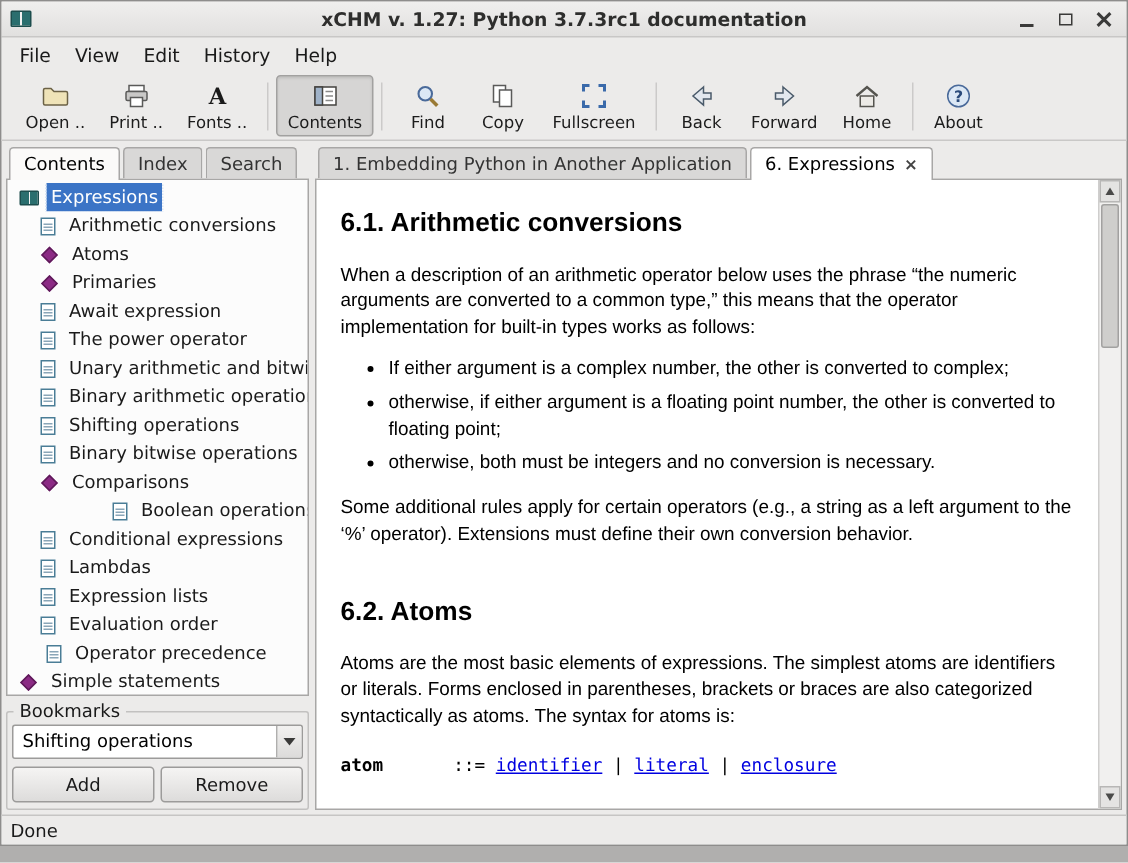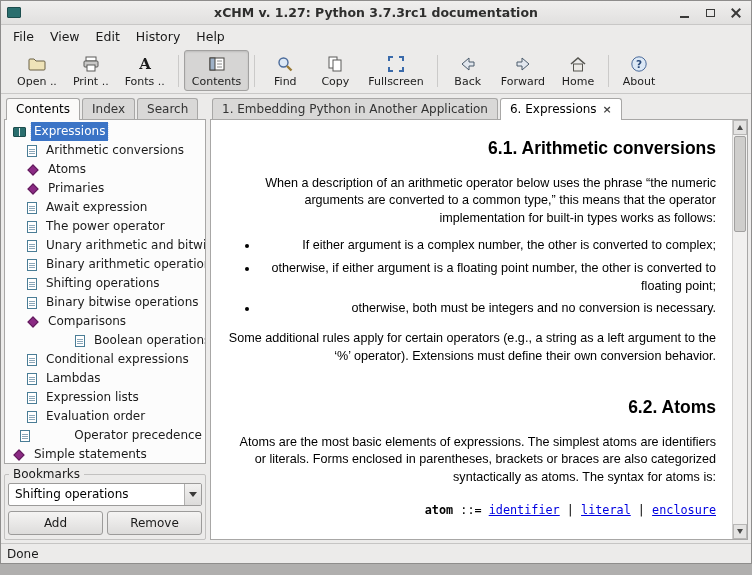--- a/index.html
+++ b/index.html
@@ -60,21 +60,21 @@
     border:1px solid transparent; border-radius:3px; color:#1c1c1c;
   }
   .tbtn.active { background:#d6d5d4; border-color:#a2a1a0; box-shadow:inset 0 1px 2px rgba(0,0,0,.12); }
   .ticon { height:21px; display:flex; align-items:center; }
   .tlabel { font-size:11px; margin-top:1px; white-space:nowrap; }
   .tsep { width:1px; height:32px; background:#cbcac9; margin:0 5px; }
 
   
   .main { position:absolute; top:93px; left:0; right:0; bottom:20px; }
   .sidebar { position:absolute; left:3px; top:2px; width:202px; bottom:3px; display:flex; flex-direction:column; }
-  .contentpane { position:absolute; left:209px; top:2px; right:3px; bottom:3px; display:flex; flex-direction:column;text-align:right; }
+  .contentpane { position:absolute; left:209px; top:2px; right:3px; bottom:3px; display:flex; flex-direction:column; }
 
   
   .side-tabs, .doc-tabs { height:23px; display:flex; align-items:flex-end; padding-left:2px; position:relative; z-index:2; }
   .stab, .dtab {
     font-size:12px; padding:3px 9px; color:#333; white-space:nowrap;
     background:#d9d8d7; border:1px solid #a8a7a6; border-bottom:none;
     border-radius:3px 3px 0 0; margin-right:2px;
   }
   .stab.active, .dtab.active { background:#fbfaf9; color:#000; margin-bottom:-1px; padding-bottom:4px; }
   .dtab.active { background:#ffffff; display:flex; align-items:center; gap:6px; }
@@ -349,21 +349,21 @@
             <span class="tl">Lambdas</span>
           </div>
           <div class="tree-item" style="padding-left: 22px;">
             <span class="ti doc"></span>
             <span class="tl">Expression lists</span>
           </div>
           <div class="tree-item" style="padding-left: 22px;">
             <span class="ti doc"></span>
             <span class="tl">Evaluation order</span>
           </div>
-          <div class="tree-item" style="padding-left: 15px; justify-content: space-between;">
+          <div class="tree-item" style="padding-left: 26px;">
             <span class="ti doc"></span>
             <span class="tl">Operator precedence</span>
           </div>
           <div class="tree-item" style="padding-left: 8px;">
             <span class="ti diamond"></span>
             <span class="tl">Simple statements</span>
           </div>
           <div class="tree-item" style="padding-left: 8px;">
             <span class="ti diamond"></span>
             <span class="tl">Compound statements</span>

